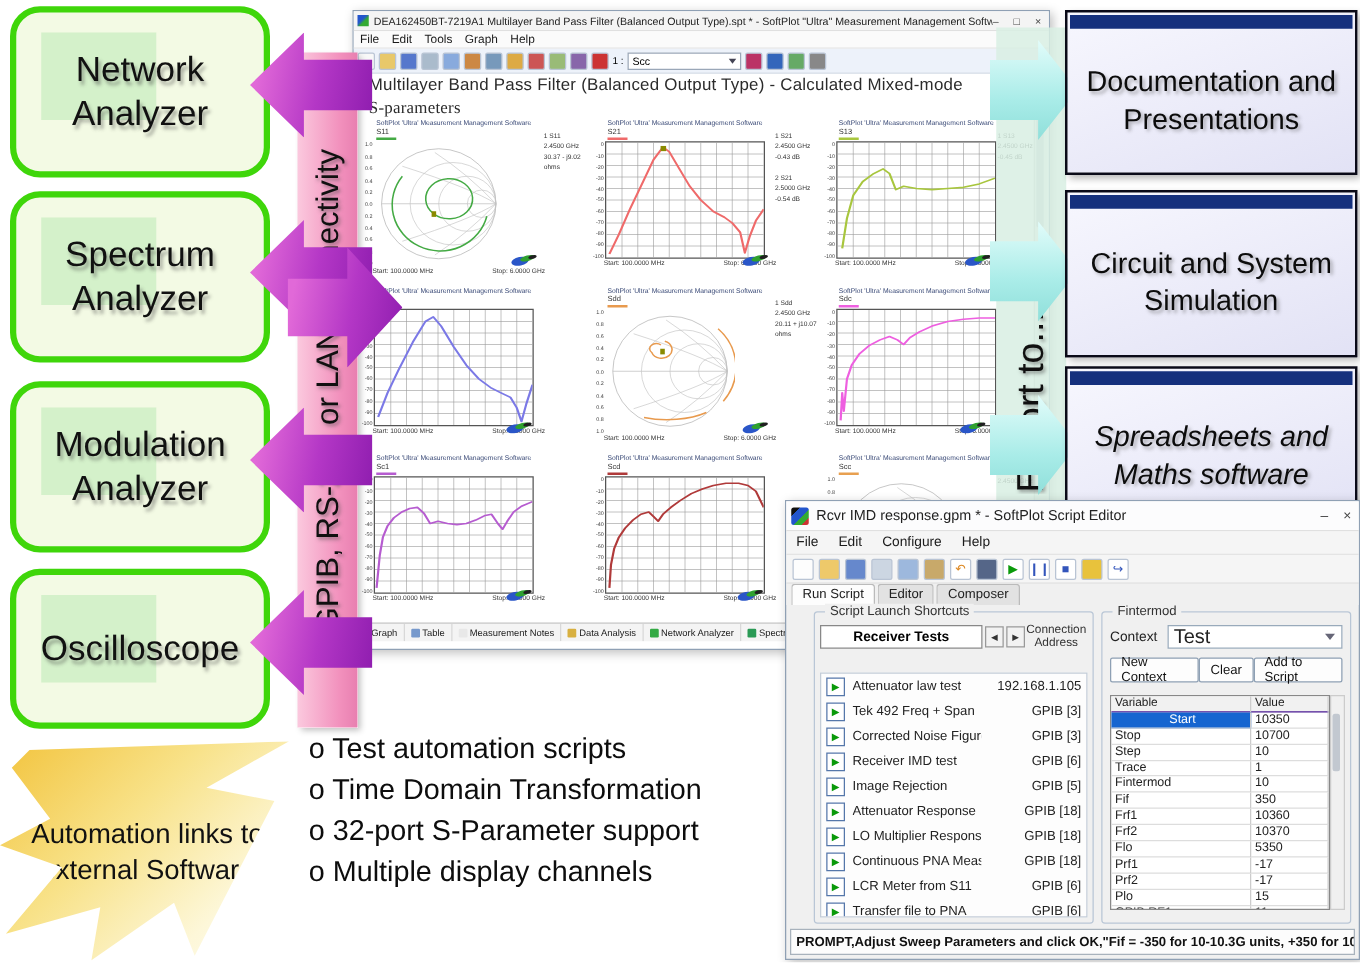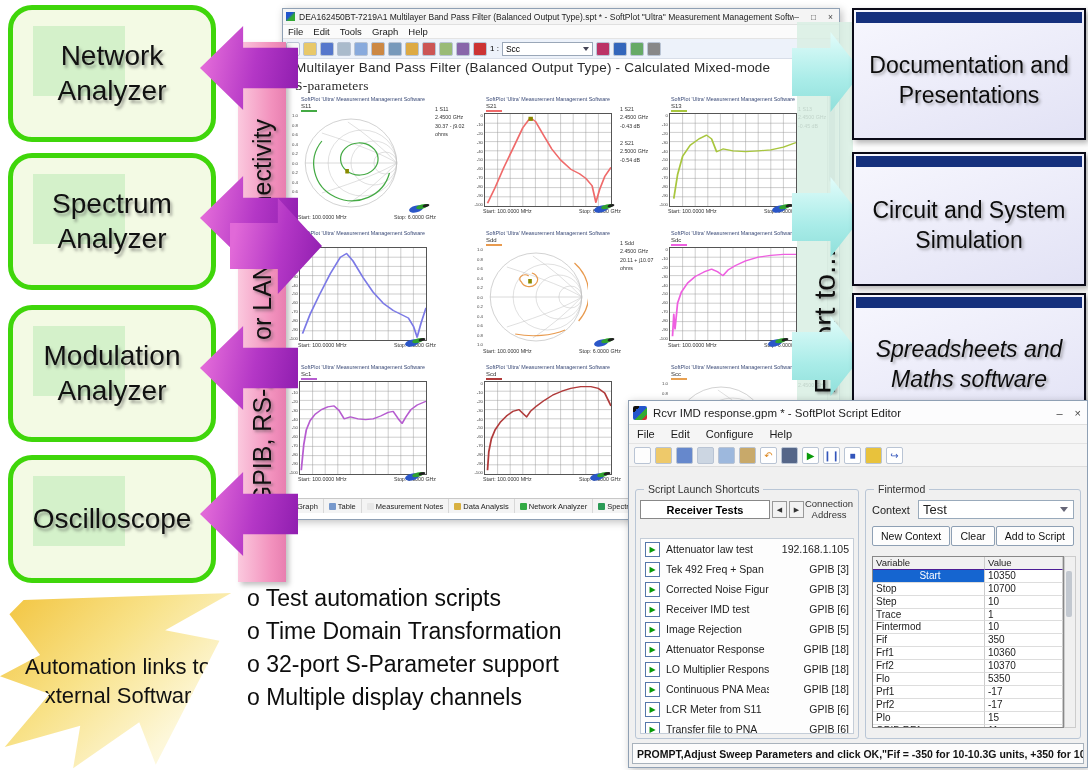--- a/index.html
+++ b/index.html
@@ -86,37 +86,37 @@
   #editor-win{left:628px;top:400px;width:458px;height:366px;background:#f0f0f0;z-index:8;}
   #editor-win .titlebar{height:23px;font-size:11.5px;background:#fcfcfd;}
   #editor-win .menubar{height:18px;font-size:11px;gap:16px;padding-left:8px;align-items:center;background:#f5f5f5;}
   #editor-win .toolbar{height:22px;display:flex;align-items:center;gap:4px;padding-left:5px;
     background:#f5f5f5;border-bottom:1px solid #ddd;}
   #editor-win .tbicon{width:15px;height:15px;font-size:10px;background:#fafafa;}
   .etabs{display:flex;height:17px;font-size:10.5px;padding-left:4px;background:#f0f0f0;}
   .etab{padding:1px 8px;border:1px solid #bbb;border-bottom:none;border-radius:3px 3px 0 0;
     background:#e2e2e2;color:#222;margin-right:2px;}
   .etab.active{background:#fdfdfd;}
-  .group{position:absolute;border:1px solid #b9c6d6;border-radius:3px;}
+  .group{position:absolute;border:1px solid #b9c6d6;border-radius:3px;margin-left:16px;}
   .group-legend{position:absolute;top:-7px;left:8px;background:#f0f0f0;padding:0 4px;font-size:10.5px;color:#333;}
   .sl-head{display:flex;align-items:center;margin:9px 4px 2px 4px;}
   .cat-btn{flex:0 0 128px;height:17px;border:1px solid #888;background:#fff;font-weight:bold;
     font-size:11px;display:flex;align-items:center;justify-content:center;}
   .spin{width:13px;height:15px;border:1px solid #999;background:#f2f2f2;font-size:7px;
     display:flex;align-items:center;justify-content:center;margin-left:2px;color:#333;}
   .addr-head{flex:1;text-align:center;font-size:9.5px;line-height:1.15;color:#333;}
   .sl-list{position:absolute;left:4px;right:4px;top:48px;bottom:4px;background:#fdfdfd;
     border:1px solid #c4cdd8;overflow:hidden;}
   .sl-item{display:flex;align-items:center;height:20px;padding:0 4px;font-size:10.5px;color:#222;}
   .play-ic{width:13px;height:13px;border:1px solid #5577aa;background:#fff;color:#0a9a0a;
     font-size:8px;display:inline-flex;align-items:center;justify-content:center;margin-right:6px;}
   .sl-label{flex:1;white-space:nowrap;overflow:hidden;}
   .sl-addr{width:80px;text-align:right;}
   .ctx-row{display:flex;align-items:center;margin:10px 6px 0 6px;font-size:11px;color:#222;}
-  .ctx-sel{flex:1;height:17px;border:1px solid #9ab;background:#fff;margin-left:8px;font-size:13px;
+  .ctx-sel{flex:1;height:17px;border:1px solid #9ab;background:#fff;margin-left:8px;font-size:16px;
     display:flex;align-items:center;padding-left:4px;position:relative;}
   .ctx-sel:after{content:"";position:absolute;right:5px;top:6px;border-left:4px solid transparent;
     border-right:4px solid transparent;border-top:5px solid #667;}
   .btn-row{display:flex;justify-content:space-between;margin:7px 6px 0 6px;}
   .vbtn{height:18px;border:1px solid #8ea0b4;border-radius:2px;background:#fdfdfd;font-size:10.5px;
     display:flex;align-items:center;justify-content:center;padding:0 8px;color:#111;}
   .vtable{position:absolute;left:6px;right:16px;top:66px;bottom:10px;border:1px solid #888;background:#fff;
     font-size:10px;color:#222;overflow:hidden;}
   .vrow{display:flex;height:12.9px;line-height:12.9px;}
   .vrow>div{padding-left:3px;border-right:1px solid #ccc;border-bottom:1px solid #ddd;overflow:hidden;white-space:nowrap;}
@@ -740,20 +740,25 @@
         <span class="tbicon" style="background: rgb(157, 184, 221);"></span>
         <span class="tbicon" style="background: rgb(200, 169, 106);"></span>
         <span class="tbicon" style="background: rgb(255, 255, 255); color: rgb(221, 136, 34);">↶</span>
         <span class="tbicon" style="background: rgb(85, 102, 136);"></span>
         <span class="tbicon" style="background: rgb(255, 255, 255); color: rgb(10, 154, 10);">▶</span>
         <span class="tbicon" style="background: rgb(255, 255, 255); color: rgb(51, 85, 187);">❙❙</span>
         <span class="tbicon" style="background: rgb(255, 255, 255); color: rgb(51, 85, 187);">■</span>
         <span class="tbicon" style="background: rgb(232, 194, 60);"></span>
         <span class="tbicon" style="background: rgb(255, 255, 255); color: rgb(51, 85, 187);">↪</span>
       </div>
+    <div class="etabs">
+        <div class="etab active">Run Script</div>
+        <div class="etab">Editor</div>
+        <div class="etab">Composer</div>
+      </div>
 
     <div class="group" style="left:6px;top:88px;width:222px;bottom:28px;">
       <span class="group-legend">Script Launch Shortcuts</span>
       <div class="sl-head">
         <div class="cat-btn">Receiver Tests</div>
         <div class="spin">◀</div>
         <div class="spin">▶</div>
         <div class="addr-head">
           <div>Connection</div>
           <div>Address</div>

